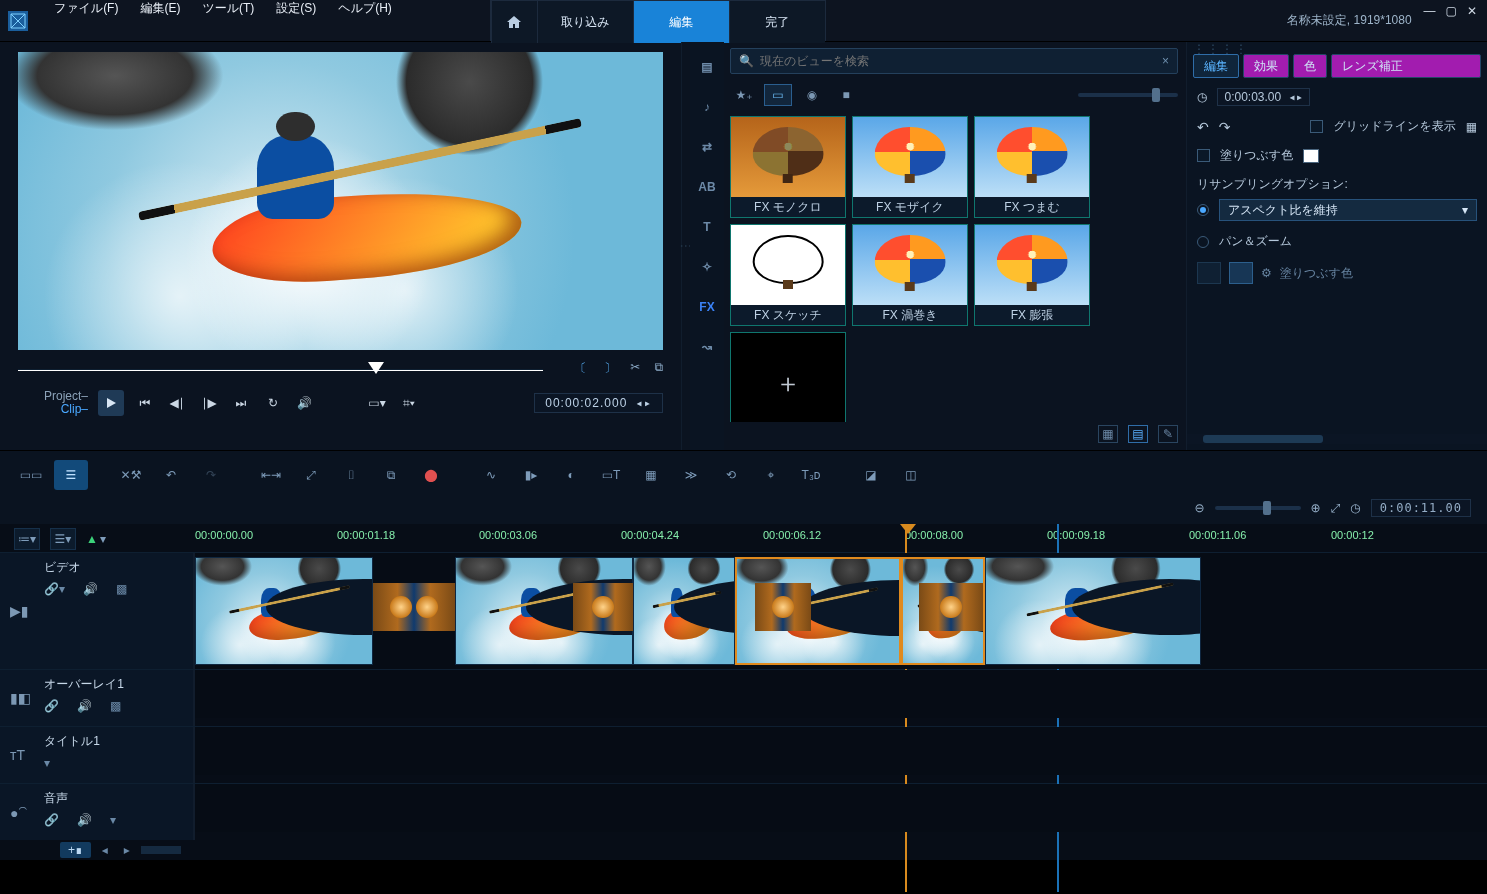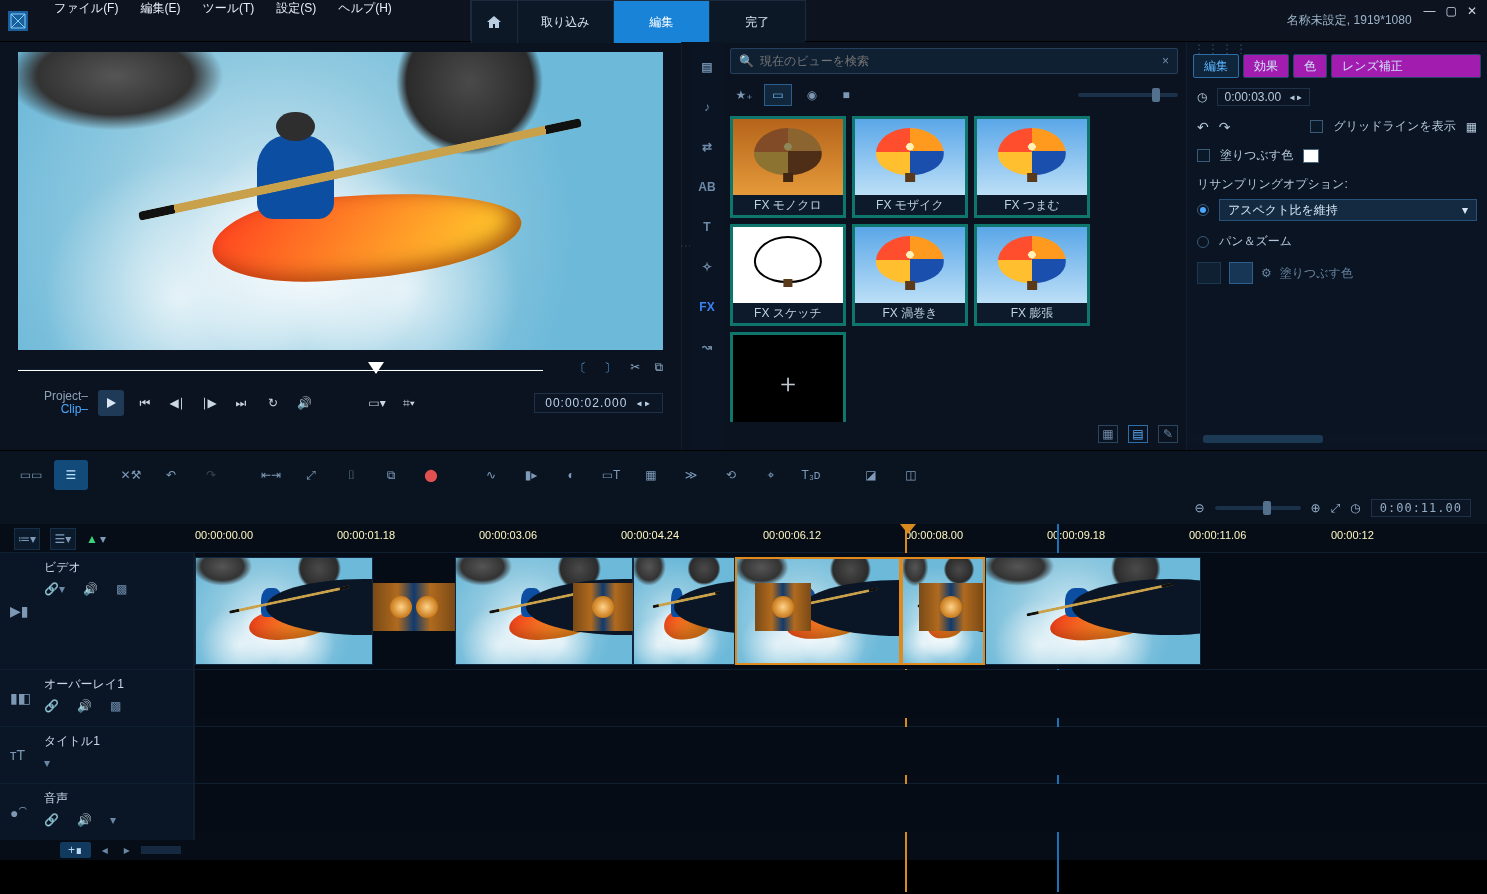--- a/index.html
+++ b/index.html
@@ -3,21 +3,21 @@
 <meta charset="utf-8">
 <style>
 * { margin: 0; padding: 0; box-sizing: border-box; font-family: "Meiryo UI", "MS PGothic", sans-serif; font-size: 12px; user-select: none; }
 body { background: #000; width: 1487px; height: 894px; overflow: hidden; color: #c8d2dc; }
 
 
 .titlebar { height: 42px; background: linear-gradient(#0d1420,#0d1420); display: flex; align-items: stretch; border-bottom: 1px solid #000; }
 .titlebar .logo { width: 36px; display: flex; align-items: center; justify-content: center; }
 .titlebar .menus { display: flex; align-items: flex-start; gap: 22px; padding: 0 18px; }
 .titlebar .menus span { color: #e8eef6; }
-.titlebar .center-tabs { display: flex; margin-left: 60px; border:1px solid #1c2a3d; border-bottom:none; }
+.titlebar .center-tabs { display: flex; margin-left: 80px; border:1px solid #1c2a3d; border-bottom:none; }
 .titlebar .ctab { width: 96px; height: 42px; display: flex; align-items: center; justify-content: center; color: #d9e6f5; background: #0d1826; border-left: 1px solid #1c2a3d; }
 .titlebar .ctab.home { width: 46px; }
 .titlebar .ctab.active { background: #1983d8; color: #fff; }
 .titlebar .spacer { flex: 1; }
 .titlebar .proj-info { display: flex; align-items: center; padding-right: 12px; color: #9db4c9; }
 .titlebar .winbtns { display: flex; align-items: flex-start; padding-top:4px; gap: 10px; padding-right: 10px; color:#cfd9e4;}
 
 
 .upper { height: 408px; display: flex; background: #0b1320; }
 
@@ -58,21 +58,21 @@
 .lib-cats .cat.active { color:#3b82f6; }
 .lib-body { flex:1; display:flex; flex-direction:column; padding:6px 8px 4px 6px; }
 .lib-search { height:26px; background:#0f2033; border:1px solid #24405c; display:flex; align-items:center; padding:0 8px; gap:6px; color:#6e8fae; border-radius:2px;}
 .lib-search input { flex:1; background:transparent; border:none; outline:none; color:#cfe0f1; }
 .lib-toolbar { height:30px; display:flex; align-items:center; gap:6px; margin-top:6px; }
 .lib-toolbar .tbtn { width:28px;height:22px;display:flex;align-items:center;justify-content:center;border:1px solid transparent;color:#7c98b4;}
 .lib-toolbar .tbtn.active{ border-color:#2a5e8f; background:#12263c; color:#6fc2ff;}
 .lib-toolbar .slider { margin-left:auto; width:100px; height:4px; background:#1b3049; position:relative; border-radius:2px;}
 .lib-toolbar .slider::after{content:"";position:absolute;right:18px;top:-5px;width:8px;height:14px;background:#53708c;border-radius:2px;}
 .lib-grid { flex:1; overflow:hidden; display:grid; grid-template-columns: repeat(3, 116px); grid-auto-rows: 102px; gap:6px 6px; align-content:start; padding-top:6px;}
-.thumb { background:#09101c; border:3px solid #0f766e; display:flex; flex-direction:column; }
+.thumb { background:#09101c; border:1px solid #0f766e; display:flex; flex-direction:column; }
 .thumb .pic { flex:1; position:relative; overflow:hidden; }
 .thumb .lbl { height:20px; display:flex;align-items:center;justify-content:center; color:#bfd2e5; background:#0c1a2b;}
 .balloon-sky { position:absolute; inset:0; background:linear-gradient(#5aa7e8,#bcdff7); }
 .balloon { position:absolute; left:50%; top:12%; width:62%; height:62%; transform:translateX(-50%); border-radius:50% 50% 48% 48% / 55% 55% 45% 45%;
   background: radial-gradient(circle at 50% 40%, #fff1b8 0 8%, transparent 9%),
    conic-gradient(from -90deg, #ff4e2e 0 25%, #ff9a1f 0 50%, #1a4fae 0 75%, #ffbf2e 0 100%); }
 .balloon::after{content:"";position:absolute;left:50%;top:96%;width:14%;height:18%;background:#5a3a1a;transform:translateX(-50%);}
 .pic.mono .balloon-sky{ background:linear-gradient(#b5641a,#e59a3a);} .pic.mono .balloon{ filter:sepia(1) saturate(3) hue-rotate(-18deg) brightness(.55);}
 .pic.sketch { background:#fff;} .pic.sketch .balloon{ background:none;border:2px solid #000; } .pic.sketch .balloon-sky{background:#fff;}
 .pic.add { display:flex;align-items:center;justify-content:center;background:#000;color:#c0c8d2;font-size:26px;}
@@ -106,21 +106,21 @@
 .belt .sep { width:14px; }
 .belt-right { height:26px; background:#0a1320; display:flex; align-items:center; justify-content:flex-end; padding:0 16px 6px 0; gap:10px; color:#94adc6;}
 .belt-right .zslider{width:86px;height:4px;background:#1b3049;position:relative;border-radius:2px;}
 .belt-right .zslider::after{content:"";position:absolute;left:48px;top:-5px;width:8px;height:14px;background:#53708c;border-radius:2px;}
 .belt-right .tc{font-family:monospace;background:#0b1524;border:1px solid #1e3148;padding:1px 8px;letter-spacing:1px;}
 
 
 .timeline { background:#070d17; }
 .ruler-row{display:flex;height:28px;}
 .track-head-col{width:195px; }
-.ruler{flex:1;position:relative;color:#fef9c3;}
+.ruler{flex:1;position:relative;color:#86efac;}
 .ruler .tick{position:absolute;top:5px;font-size:11px;}
 .ruler .play-marker{position:absolute;top:0;bottom:-340px;width:0;border-left:2px solid #d88a1e;left:710px;}
 .ruler .play-marker::before{content:"";position:absolute;left:-7px;top:0;width:0;height:0;border-left:8px solid transparent;border-right:8px solid transparent;border-top:10px solid #d88a1e;}
 .ruler .blue-line{position:absolute;top:0;bottom:-340px;left:862px;border-left:2px solid #1b72b8;}
 
 .tl-controls{height:30px;display:flex;align-items:center;gap:10px;padding-left:14px;color:#7e9cba;}
 .tl-controls .tbtn{width:26px;height:22px;display:flex;align-items:center;justify-content:center;border:1px solid #16304a;background:#0c1b2c;}
 .tl-controls .tri{color:#3cd27a;}
 
 .tracks{}

